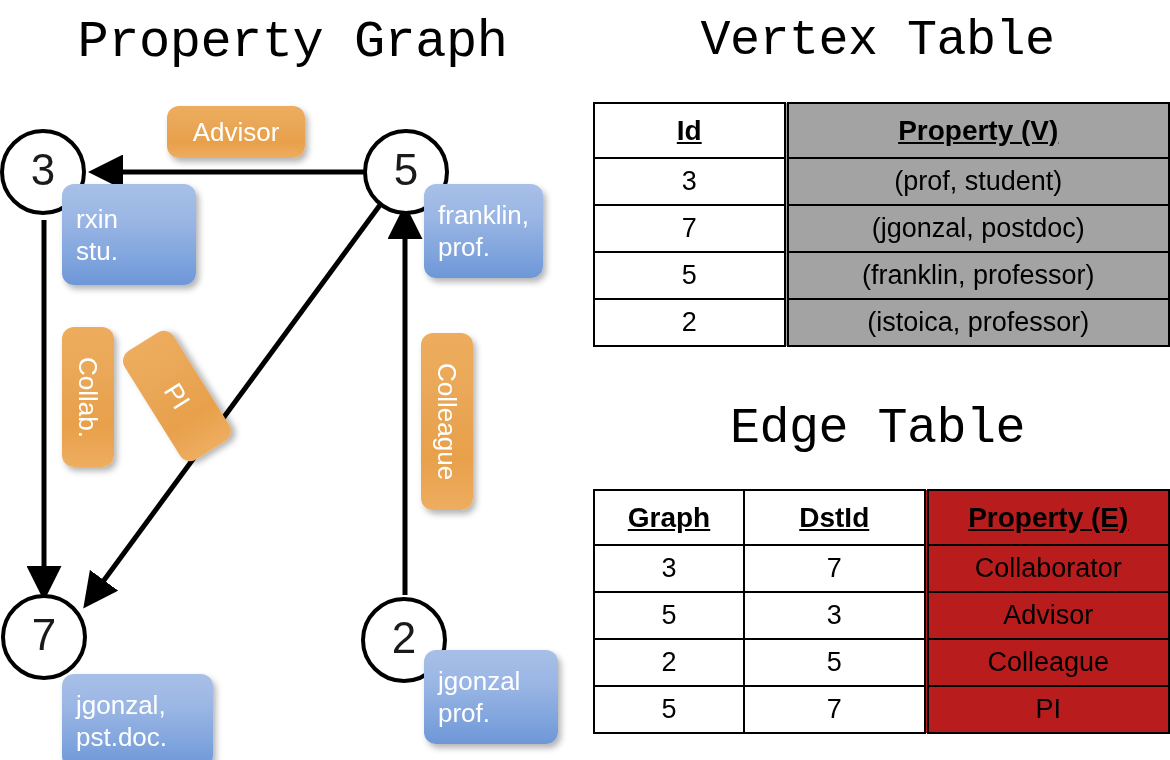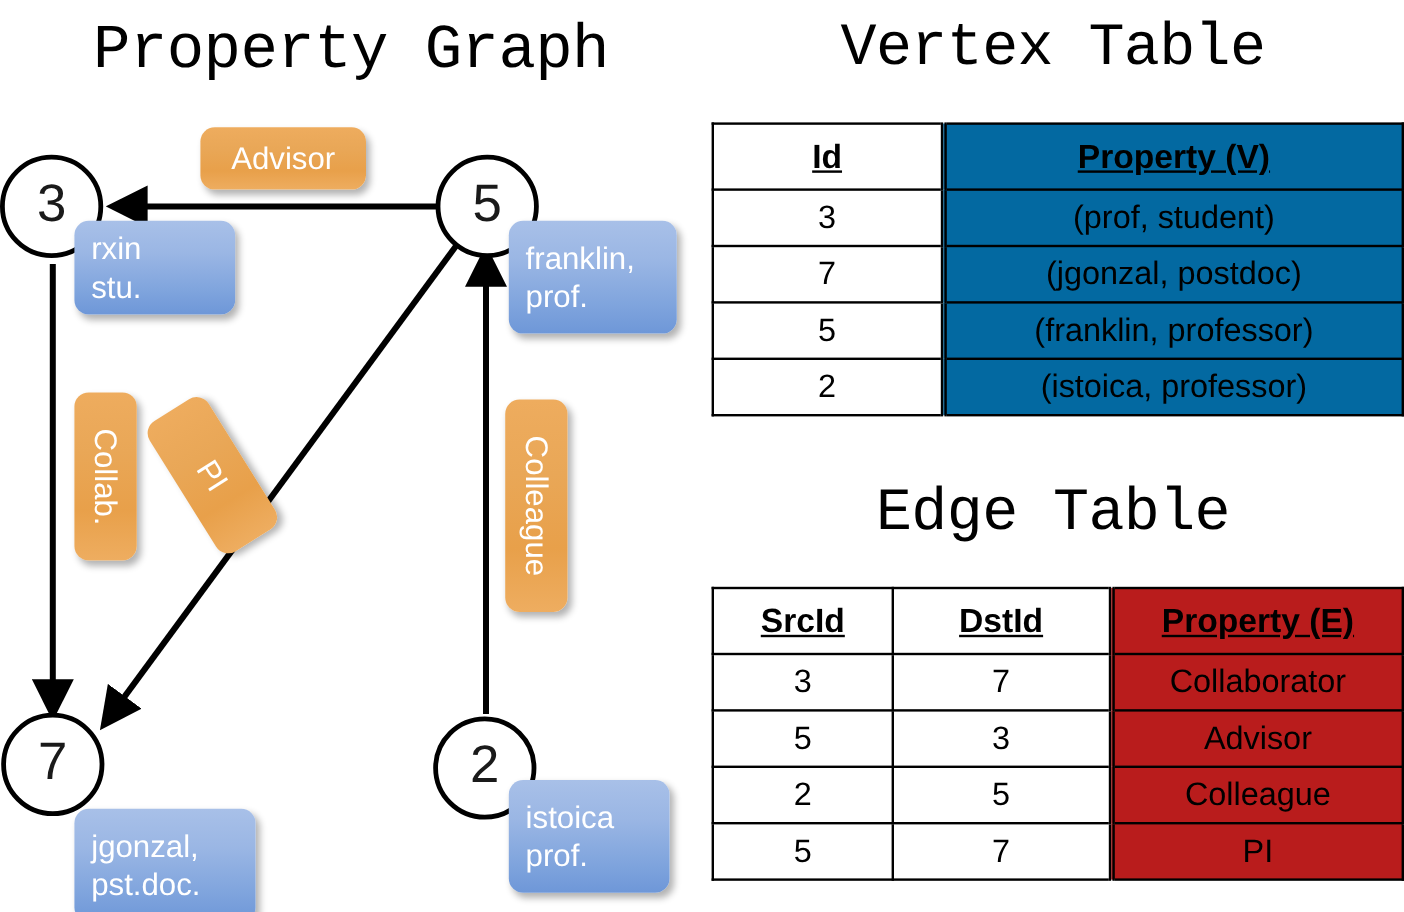--- a/index.html
+++ b/index.html
@@ -77,21 +77,21 @@
     text-align:center;
     font-weight:400;
     font-size:27px;
     color:#000;
     padding:0;
     height:47px;
     box-sizing:border-box;
   }
   .gtable th{font-weight:700;font-size:28px;height:55px;text-decoration:underline;}
   .sep{border-left:5px double #000 !important;}
-  .cell-blue{background:#0369a1;}
+  .cell-blue{background:#a3a3a3;}
   .cell-orange{background:#b91c1c;}
 
   #vertex-table{left:593px;top:102px;width:575px;}
   #edge-table{left:593px;top:489px;width:575px;}
 </style>
 </head>
 <body>
 
 <div class="stage">
 
@@ -123,34 +123,34 @@
     <div class="node" style="left:363px;top:39px;">
       <span>5</span>
     </div>
     <div class="node" style="left:1px;top:504px;">
       <span>7</span>
     </div>
     <div class="node" style="left:361px;top:507px;">
       <span>2</span>
     </div>
 
-    <div class="propbox blue" style="left:62px;top:94px;width:134px;height:78px;">
+    <div class="propbox blue" style="left:62px;top:94px;width:134px;height:101px;">
       <div>rxin</div>
       <div>stu.</div>
     </div>
-    <div class="propbox blue" style="left:424px;top:94px;width:140px;height:94px;">
+    <div class="propbox blue" style="left:424px;top:94px;width:119px;height:94px;">
       <div>franklin,</div>
       <div>prof.</div>
     </div>
     <div class="propbox blue" style="left:62px;top:560px;width:151px;height:94px;margin-top:24px;">
       <div>jgonzal,</div>
       <div>pst.doc.</div>
     </div>
     <div class="propbox blue" style="left:424px;top:560px;width:134px;height:94px;">
-      <div>istoica</div>
+      <div>jgonzal</div>
       <div>prof.</div>
     </div>
 
     <div class="propbox orange" style="left:167px;top:16px;width:138px;height:52px;">
       <span>Advisor</span>
     </div>
 
     <div class="propbox orange" style="left:62px;top:237px;width:52px;height:140px;">
       <span class="vert">Collab.</span>
     </div>
@@ -196,21 +196,21 @@
   </table>
 
   <table class="gtable" id="edge-table">
     <colgroup>
         <col style="width:150px">
         <col style="width:182px">
         <col style="width:243px">
       </colgroup>
     <thead>
       <tr>
-        <th>SrcId</th>
+        <th>Graph</th>
         <th>DstId</th>
         <th class="sep cell-orange">Property (E)</th>
       </tr>
     </thead>
     <tbody>
       <tr>
         <td>3</td>
         <td>7</td>
         <td class="sep cell-orange">Collaborator</td>
       </tr>

